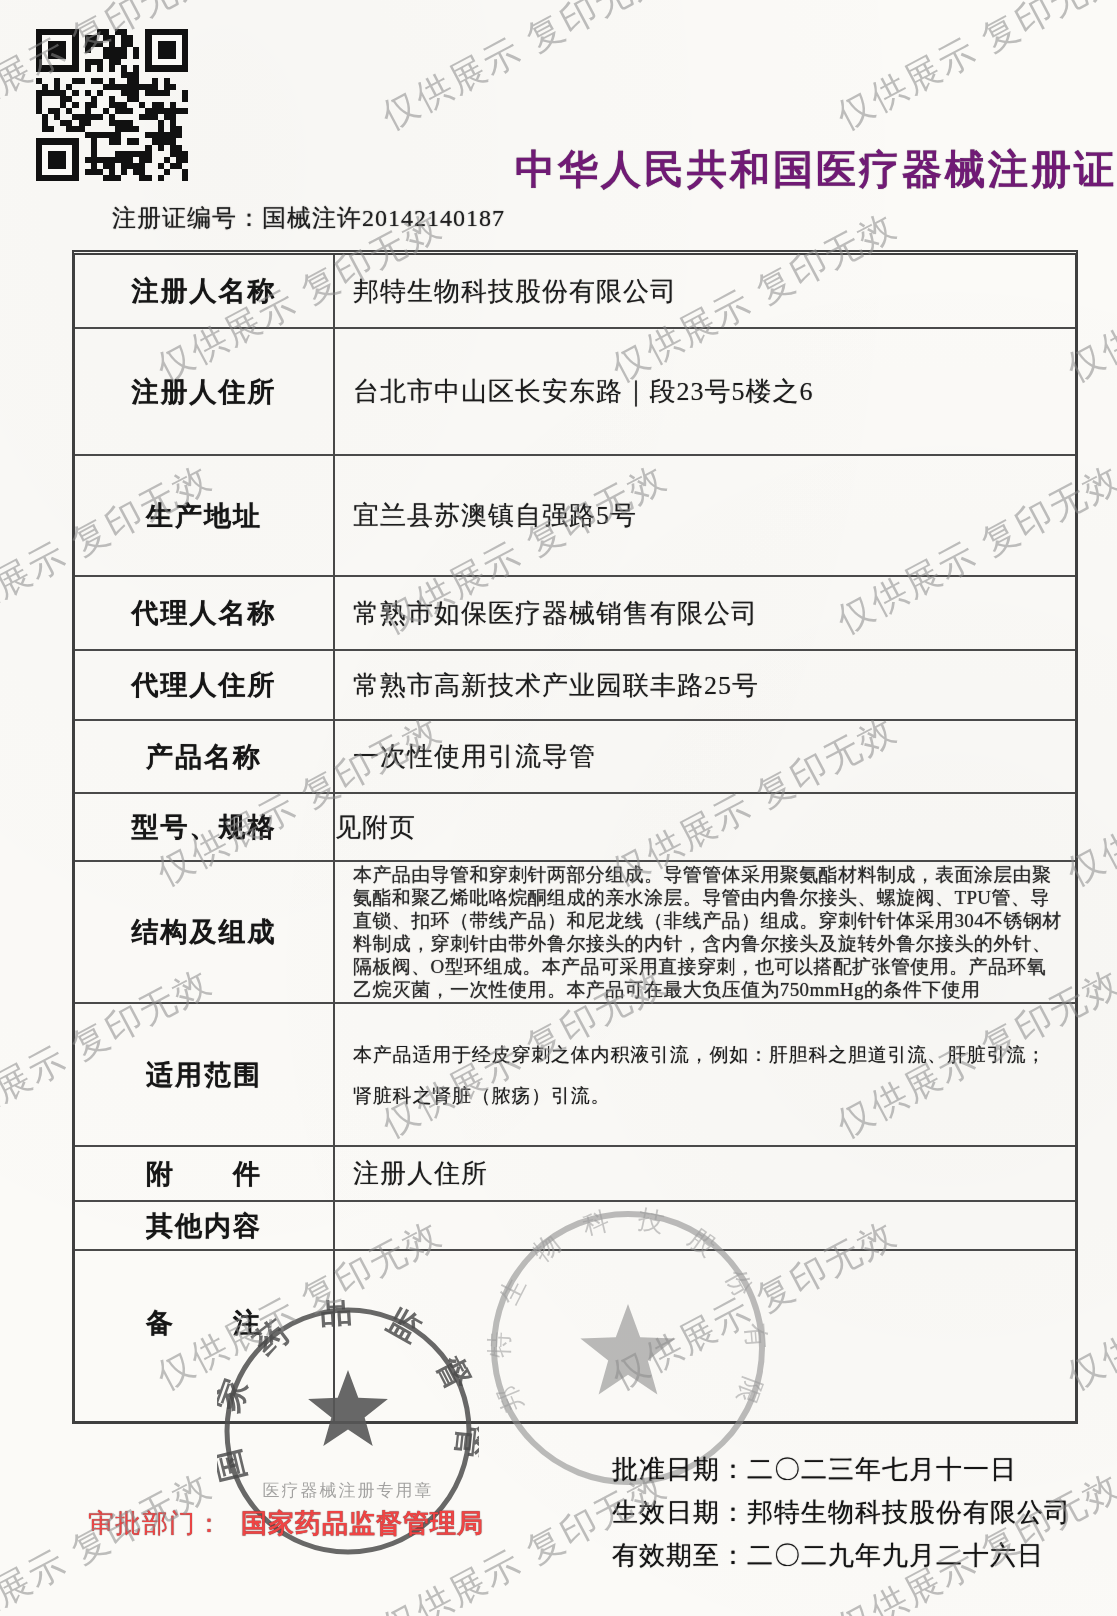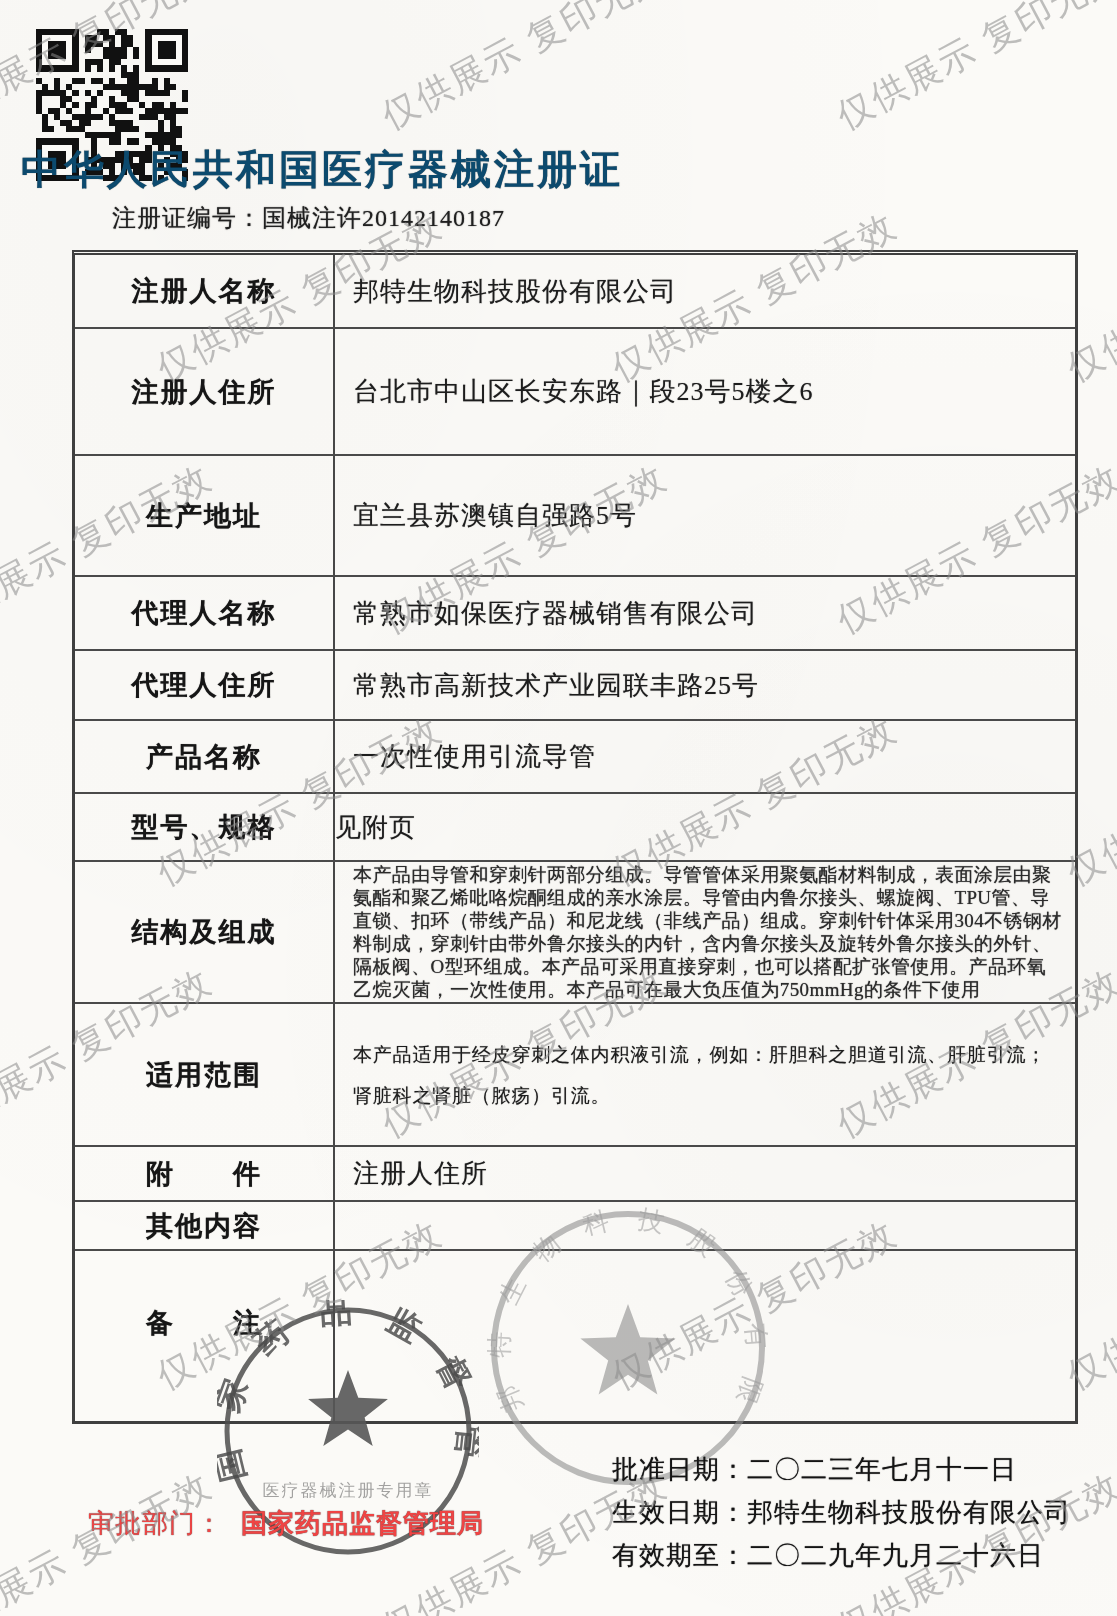--- a/index.html
+++ b/index.html
@@ -11,23 +11,23 @@
     color:#1c1c1c;
   }
   
   .paper-noise{position:absolute;inset:0;background:
     radial-gradient(ellipse at 20% 10%, rgba(0,0,0,0.015), transparent 60%),
     radial-gradient(ellipse at 85% 60%, rgba(0,0,0,0.02), transparent 55%);
     z-index:1;}
   
   .qr{position:absolute;left:36px;top:26px;width:152px;height:158px;z-index:12;}
   .title{
-    position:absolute;left:0;right:0;top:142px;text-align:left;
-    font-size:40px;font-weight:700;letter-spacing:3px;color:#0c4a6e;
-    text-shadow:0 0 1px rgba(0,0,0,.55);z-index:12;margin-left:21px;
+    position:absolute;left:0;right:0;top:142px;text-align:right;
+    font-size:40px;font-weight:700;letter-spacing:3px;color:#701a75;
+    text-shadow:0 0 1px rgba(0,0,0,.55);z-index:12;
   }
   .regno{
     position:absolute;left:112px;top:202px;font-size:24px;letter-spacing:1px;
     color:#202020;text-shadow:0 0 1.2px rgba(20,20,20,.7);z-index:12;
     filter:blur(.2px);
   }
   
   .cert-table{
     position:absolute;left:72px;top:250px;width:1006px;height:1174px;
     border:3px solid #3f3f3f;border-top:5px double #3f3f3f;box-sizing:border-box;

